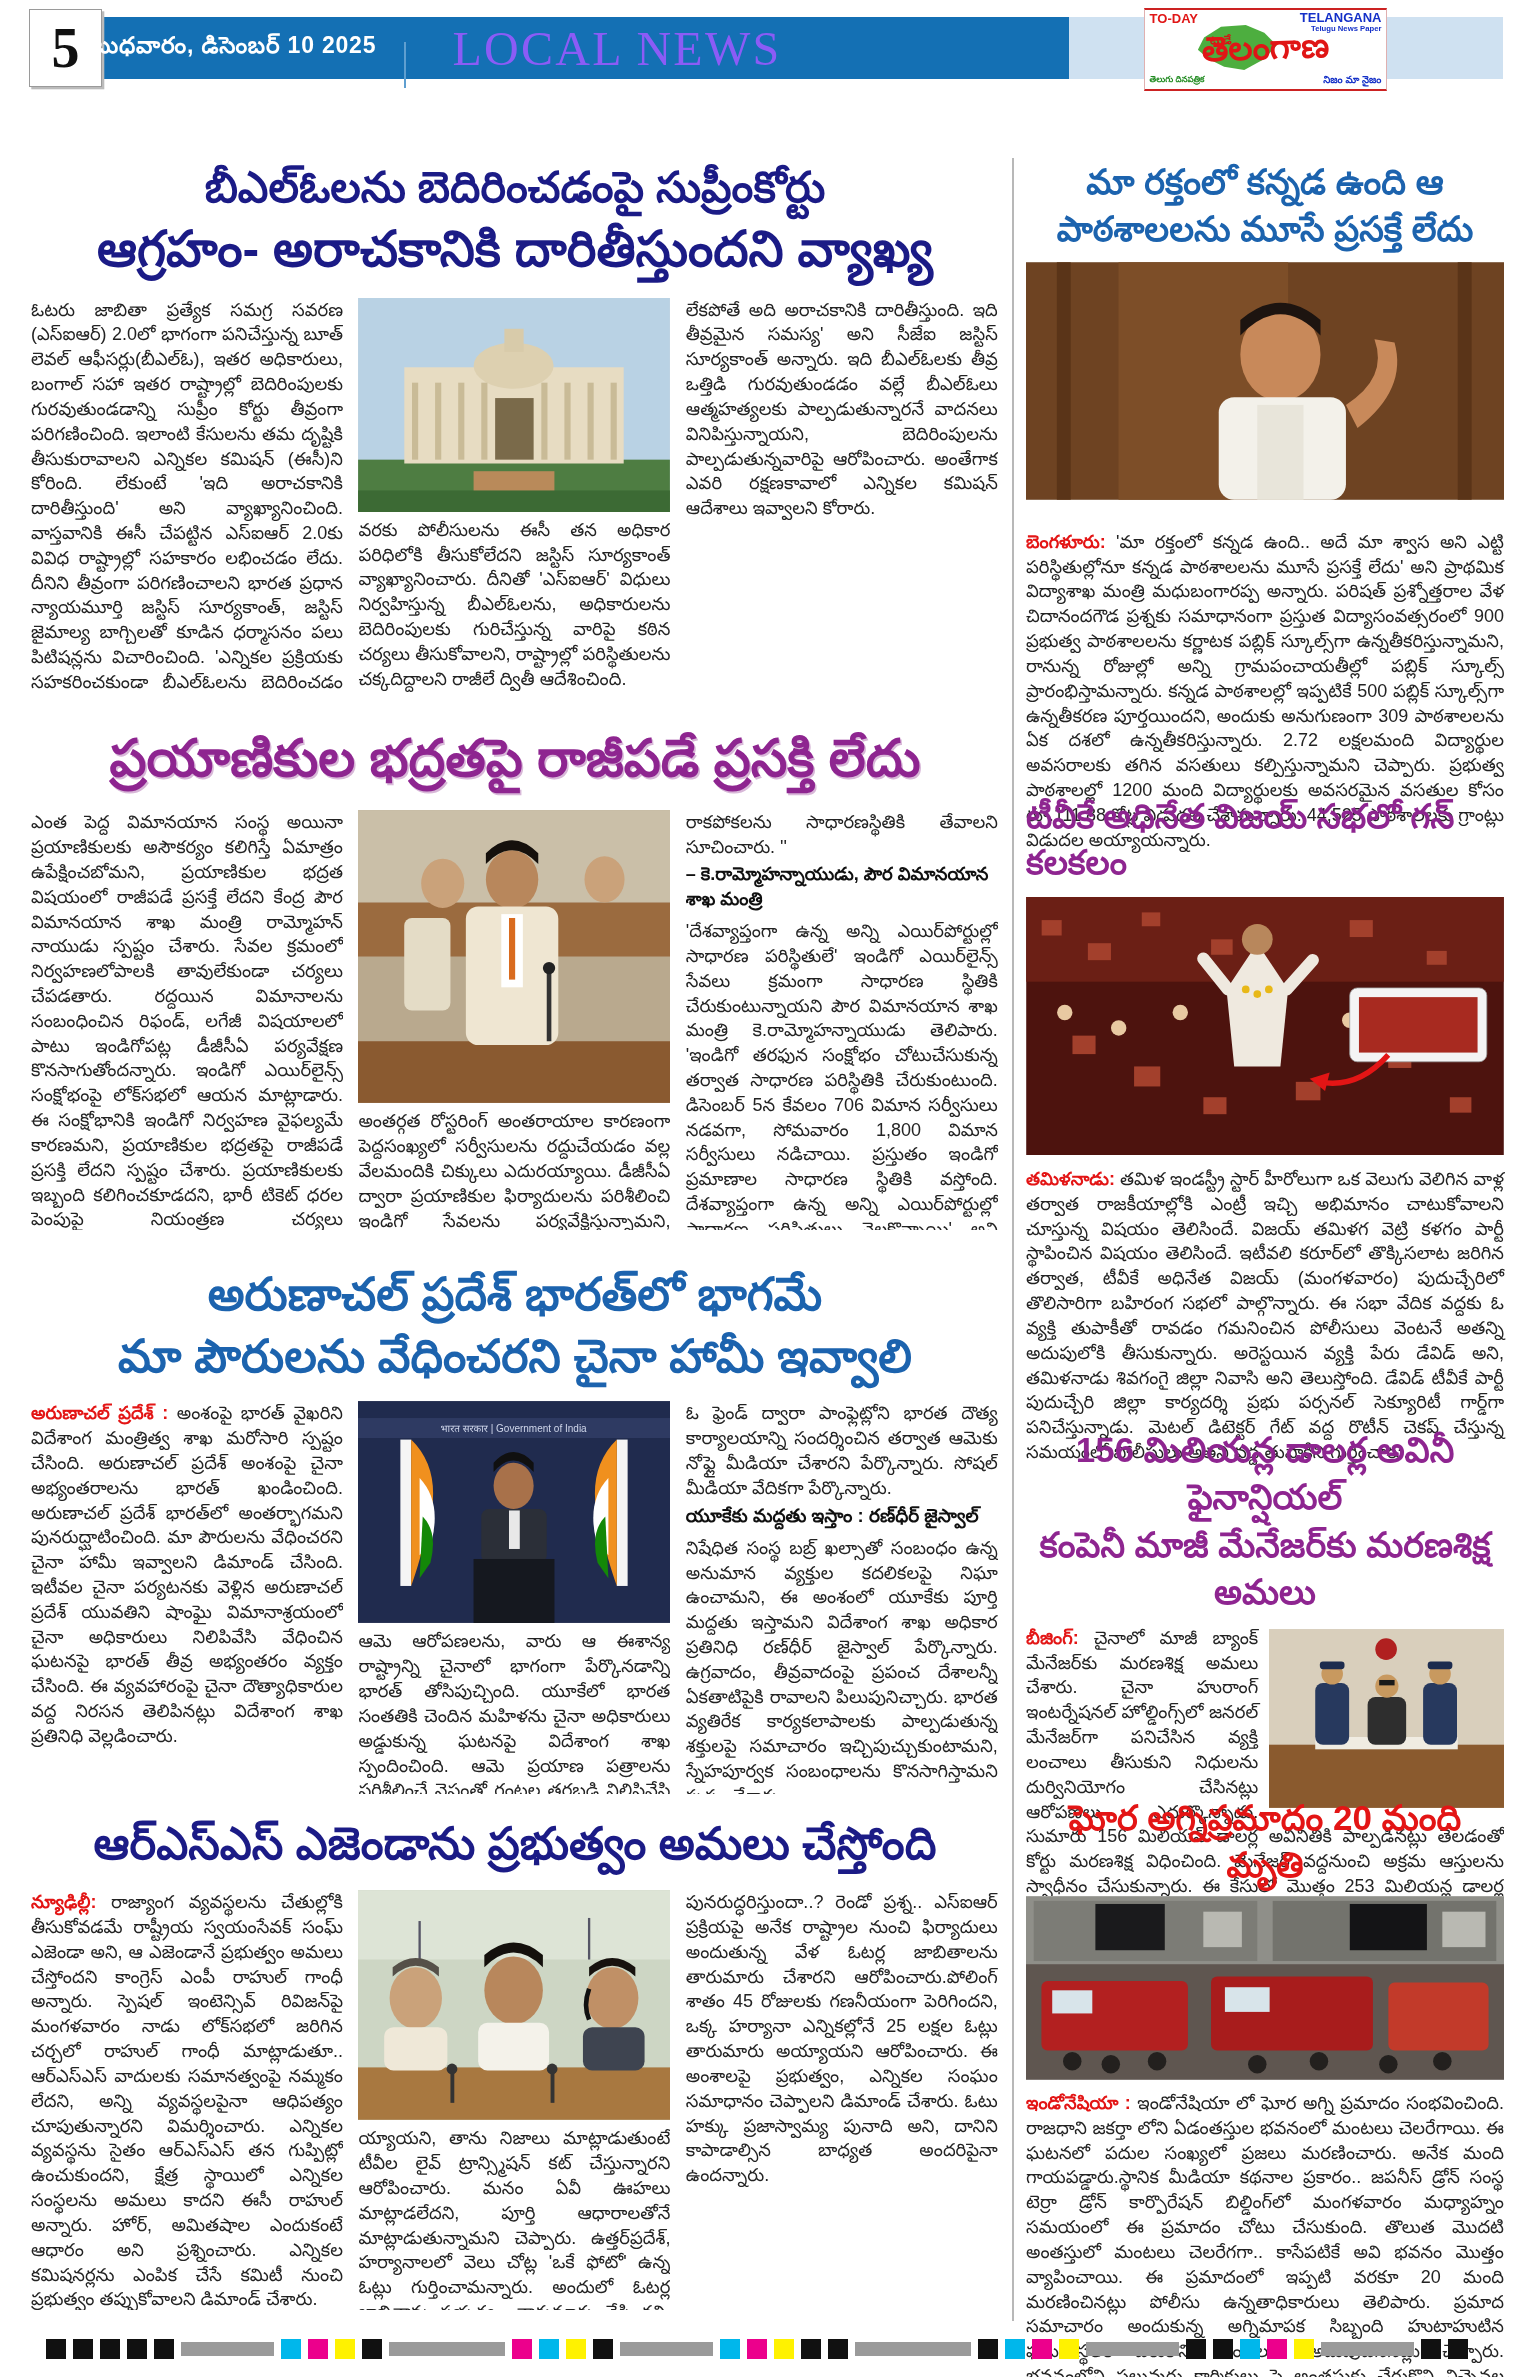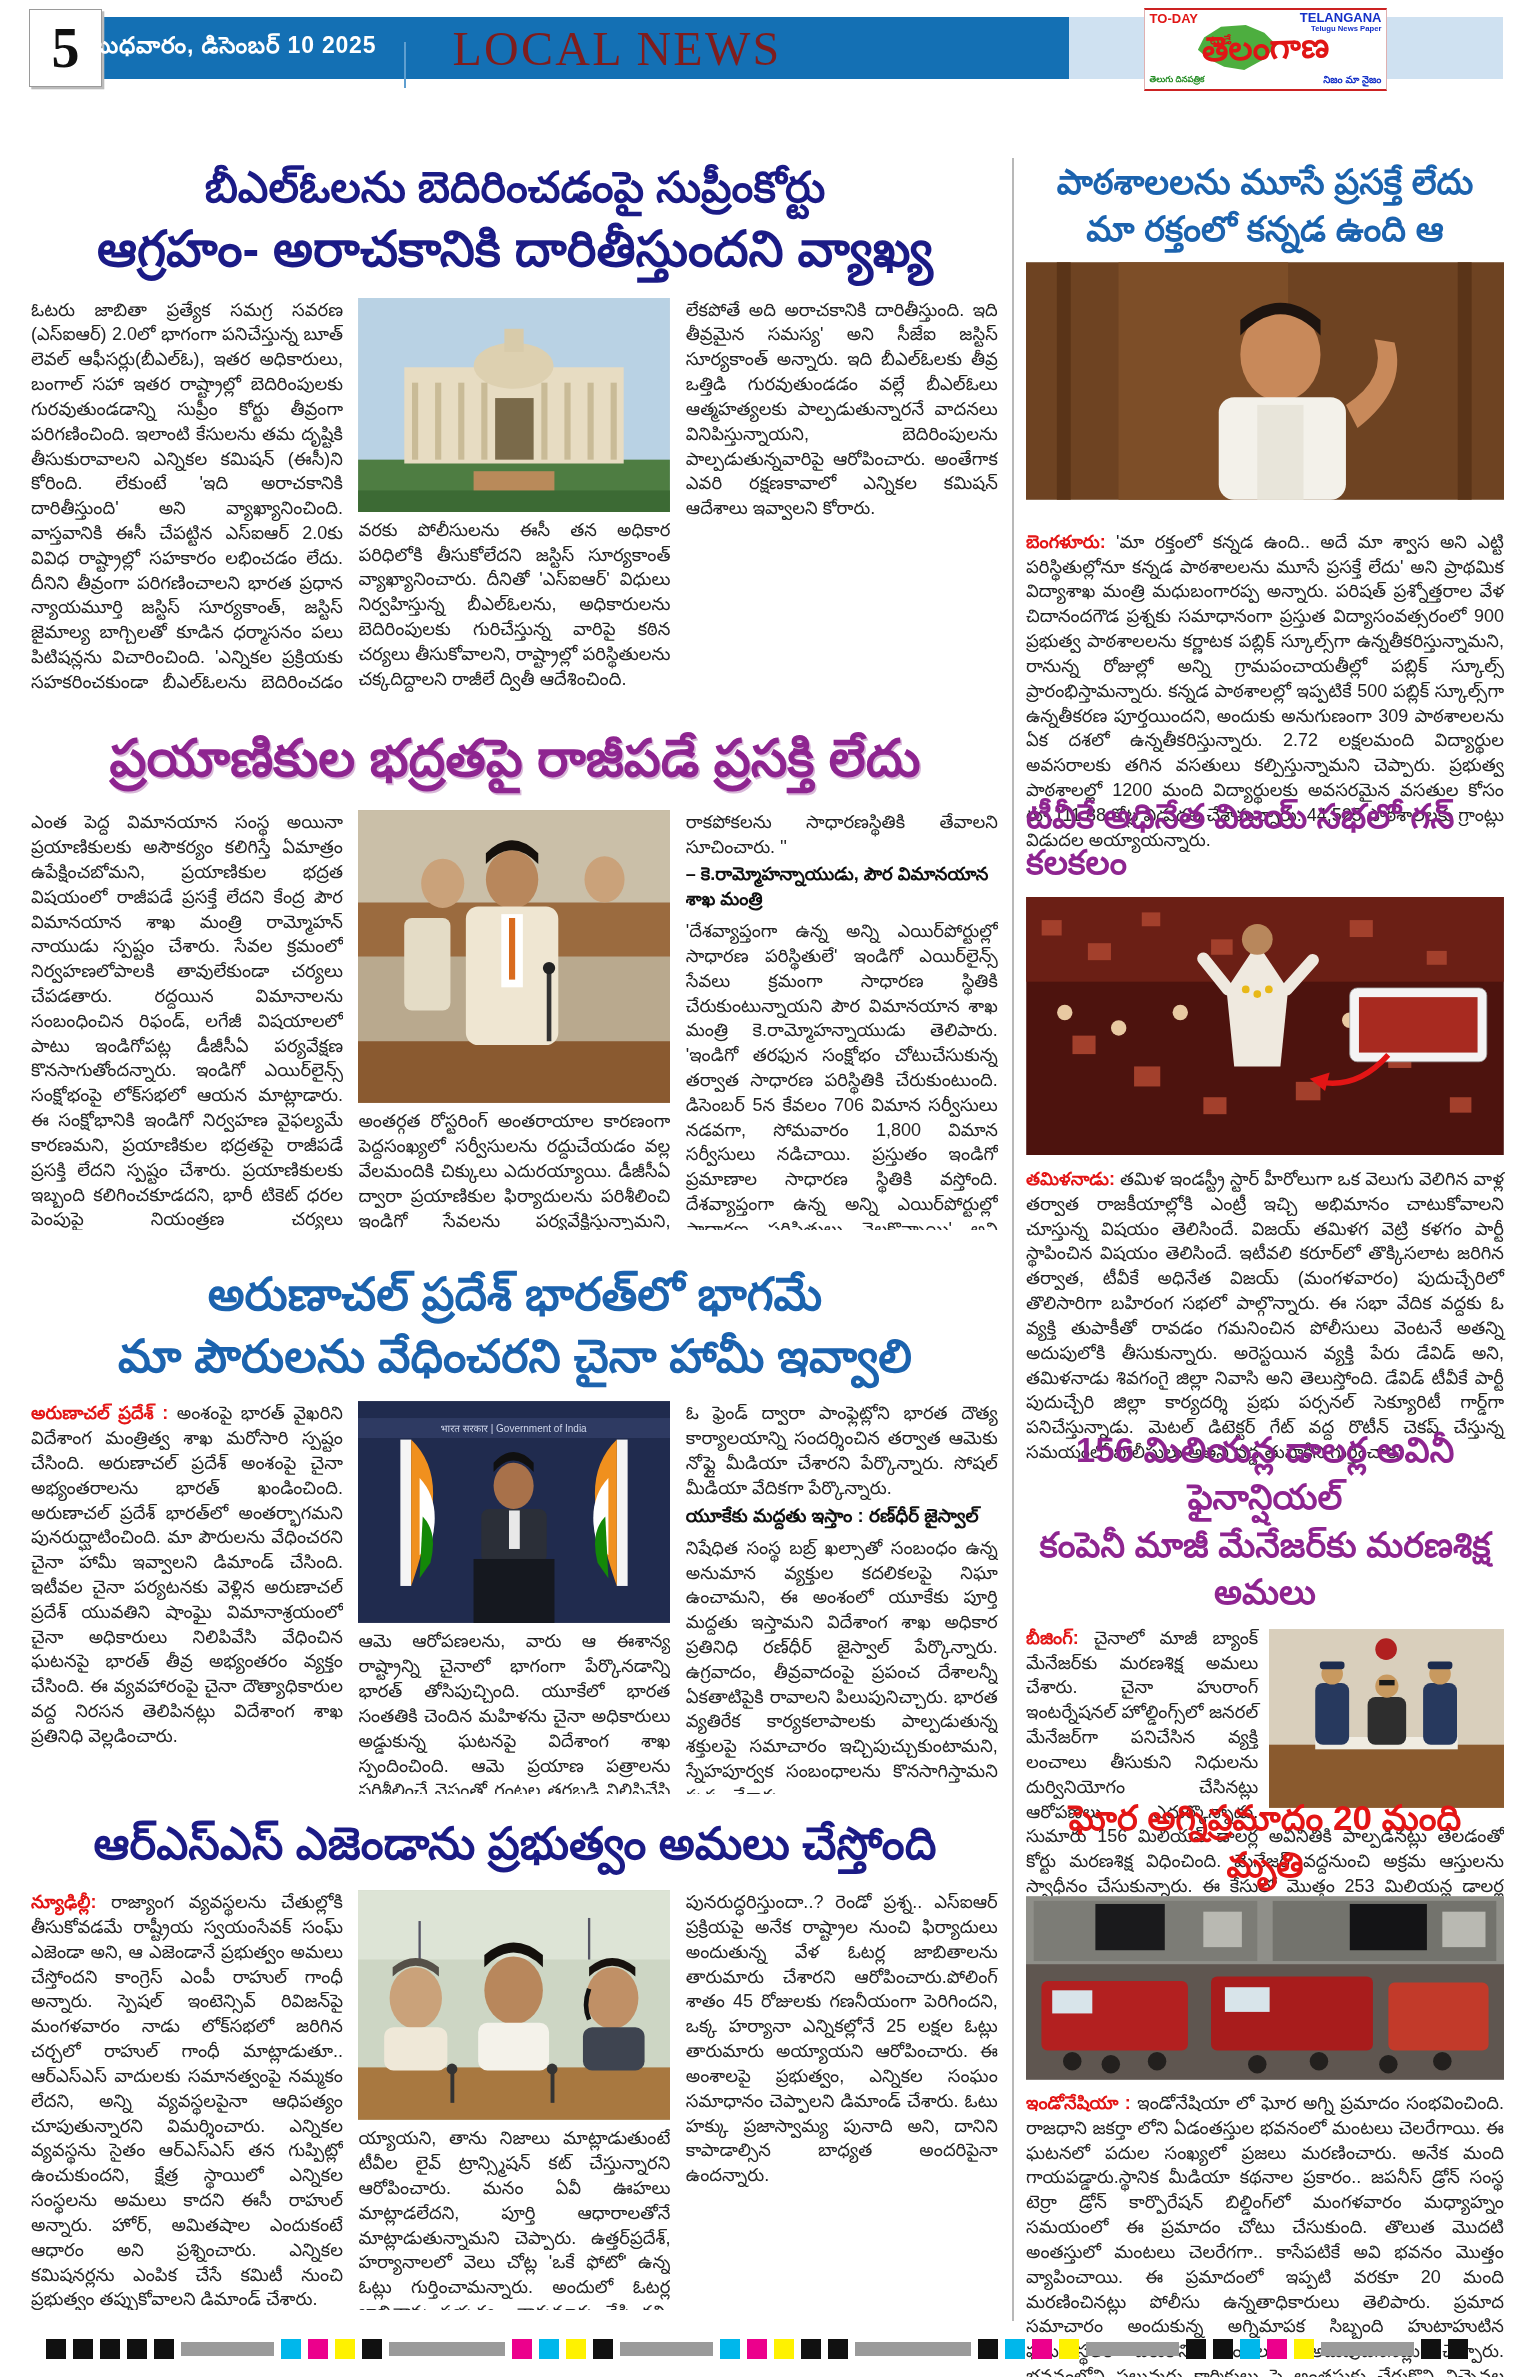--- a/index.html
+++ b/index.html
@@ -8,21 +8,21 @@
   
   .lightband{position:absolute;left:817px;top:17px;width:686px;height:62px;background:#cfe1f1;}
   .bluebar{position:absolute;left:43px;top:17px;width:1026px;height:62px;background:#1470b4;}
   .pagenum{position:absolute;left:29px;top:9.3px;width:71px;height:76px;background:#fff;
            border:1.5px solid #9a9a9a;box-shadow:2.3px 2.3px 0 #bbb;display:flex;align-items:center;justify-content:center;
            font-family:"Liberation Serif",serif;font-size:56px;font-weight:bold;color:#111;}
   .hdate{position:absolute;left:93px;top:17px;height:62px;display:flex;align-items:center;
          color:#fff;font-size:23px;font-weight:bold;letter-spacing:0.8px;}
   .hrule{position:absolute;top:25px;height:46px;width:1.5px;background:#5f9fd0;}
   .sectitle{position:absolute;left:401px;top:17px;width:432px;height:62px;display:flex;align-items:center;justify-content:center;
-            font-family:"Liberation Serif",serif;font-size:48px;color:#7f1d1d;letter-spacing:2.3px;}
+            font-family:"Liberation Serif",serif;font-size:48px;color:#8b5cf6;letter-spacing:2.3px;}
   .logo{position:absolute;left:1144px;top:7.7px;width:241px;height:79px;background:#fff;border:0.8px solid #e0b0b0;
         border-top:2.3px solid #cc2222;border-bottom:2.3px solid #cc2222;overflow:hidden;}
   .logo .row1{display:flex;justify-content:space-between;padding:1.5px 4.6px 0 4.6px;}
   .logo .today{color:#e01616;font-weight:bold;font-size:13px;}
   .logo .tg{color:#1430c8;font-weight:bold;font-size:13px;text-align:right;line-height:1;}
   .logo .tgsub{color:#1430c8;font-weight:bold;font-size:7.7px;text-align:right;}
   .logo .mast{position:absolute;left:4.6px;top:20px;width:231px;text-align:center;color:#e01616;
               font-size:34px;font-weight:bold;transform:rotate(-2deg);line-height:1;}
   .logo .map{position:absolute;left:45px;top:12.3px;}
   .logo .maplabel{position:absolute;left:65px;top:23px;color:#d41414;font-size:11.6px;font-weight:bold;}
@@ -108,22 +108,22 @@
           <rect x="150" y="225" width="105" height="40" fill="#b98a5a"></rect>
           <rect x="0" y="250" width="405" height="28" fill="#3c6a34"></rect>
         </svg>
         <div class="body-te" style="margin-top:6.2px">వరకు పోలీసులను ఈసీ తన అధికార పరిధిలోకి తీసుకోలేదని జస్టిస్ సూర్యకాంత్ వ్యాఖ్యానించారు. దీనితో 'ఎస్ఐఆర్' విధులు నిర్వహిస్తున్న బీఎల్ఓలను, అధికారులను బెదిరింపులకు గురిచేస్తున్న వారిపై కఠిన చర్యలు తీసుకోవాలని, రాష్ట్రాల్లో పరిస్థితులను చక్కదిద్దాలని రాజీలే ద్వితీ ఆదేశించింది.</div>
       </div>
       <div class="col body-te">లేకపోతే అది అరాచకానికి దారితీస్తుంది. ఇది తీవ్రమైన సమస్య' అని సీజేఐ జస్టిస్ సూర్యకాంత్ అన్నారు. ఇది బీఎల్ఓలకు తీవ్ర ఒత్తిడి గురవుతుండడం వల్లే బీఎల్ఓలు ఆత్మహత్యలకు పాల్పడుతున్నారనే వాదనలు వినిపిస్తున్నాయని, బెదిరింపులను పాల్పడుతున్నవారిపై ఆరోపించారు. అంతేగాక ఎవరి రక్షణకావాలో ఎన్నికల కమిషన్ ఆదేశాలు ఇవ్వాలని కోరారు.</div>
     </div>
   </div>
 
   <div class="art" style="left:1026px;top:158px;width:478px;">
+    <div class="hl blue" style="font-size:35px">మా రక్తంలో కన్నడ ఉంది ఆ</div>
     <div class="hl blue" style="font-size:35px">పాఠశాలలను మూసే ప్రసక్తే లేదు</div>
-    <div class="hl blue" style="font-size:35px">మా రక్తంలో కన్నడ ఉంది ఆ</div>
     <svg class="photo" style="margin-top:9.3px" width="478" height="238" viewBox="0 0 620 308">
       <rect width="620" height="308" fill="#6e4322"></rect>
       <rect x="40" y="0" width="18" height="308" fill="#5a3418"></rect>
         <rect x="560" y="0" width="18" height="308" fill="#5a3418"></rect>
       <rect x="120" y="0" width="220" height="308" fill="#7d4e28"></rect>
       <ellipse cx="330" cy="120" rx="52" ry="60" fill="#c8895a"></ellipse>
       <path d="M278 95 Q330 40 382 95 L382 75 Q330 30 278 75 Z" fill="#1d1410"></path>
       <rect x="250" y="175" width="165" height="133" rx="20" fill="#f3f1ea"></rect>
       <path d="M415 185 Q470 150 452 100 L478 104 Q495 165 430 215 Z" fill="#c8895a"></path>
       <rect x="300" y="185" width="60" height="123" fill="#e8e5da"></rect>

